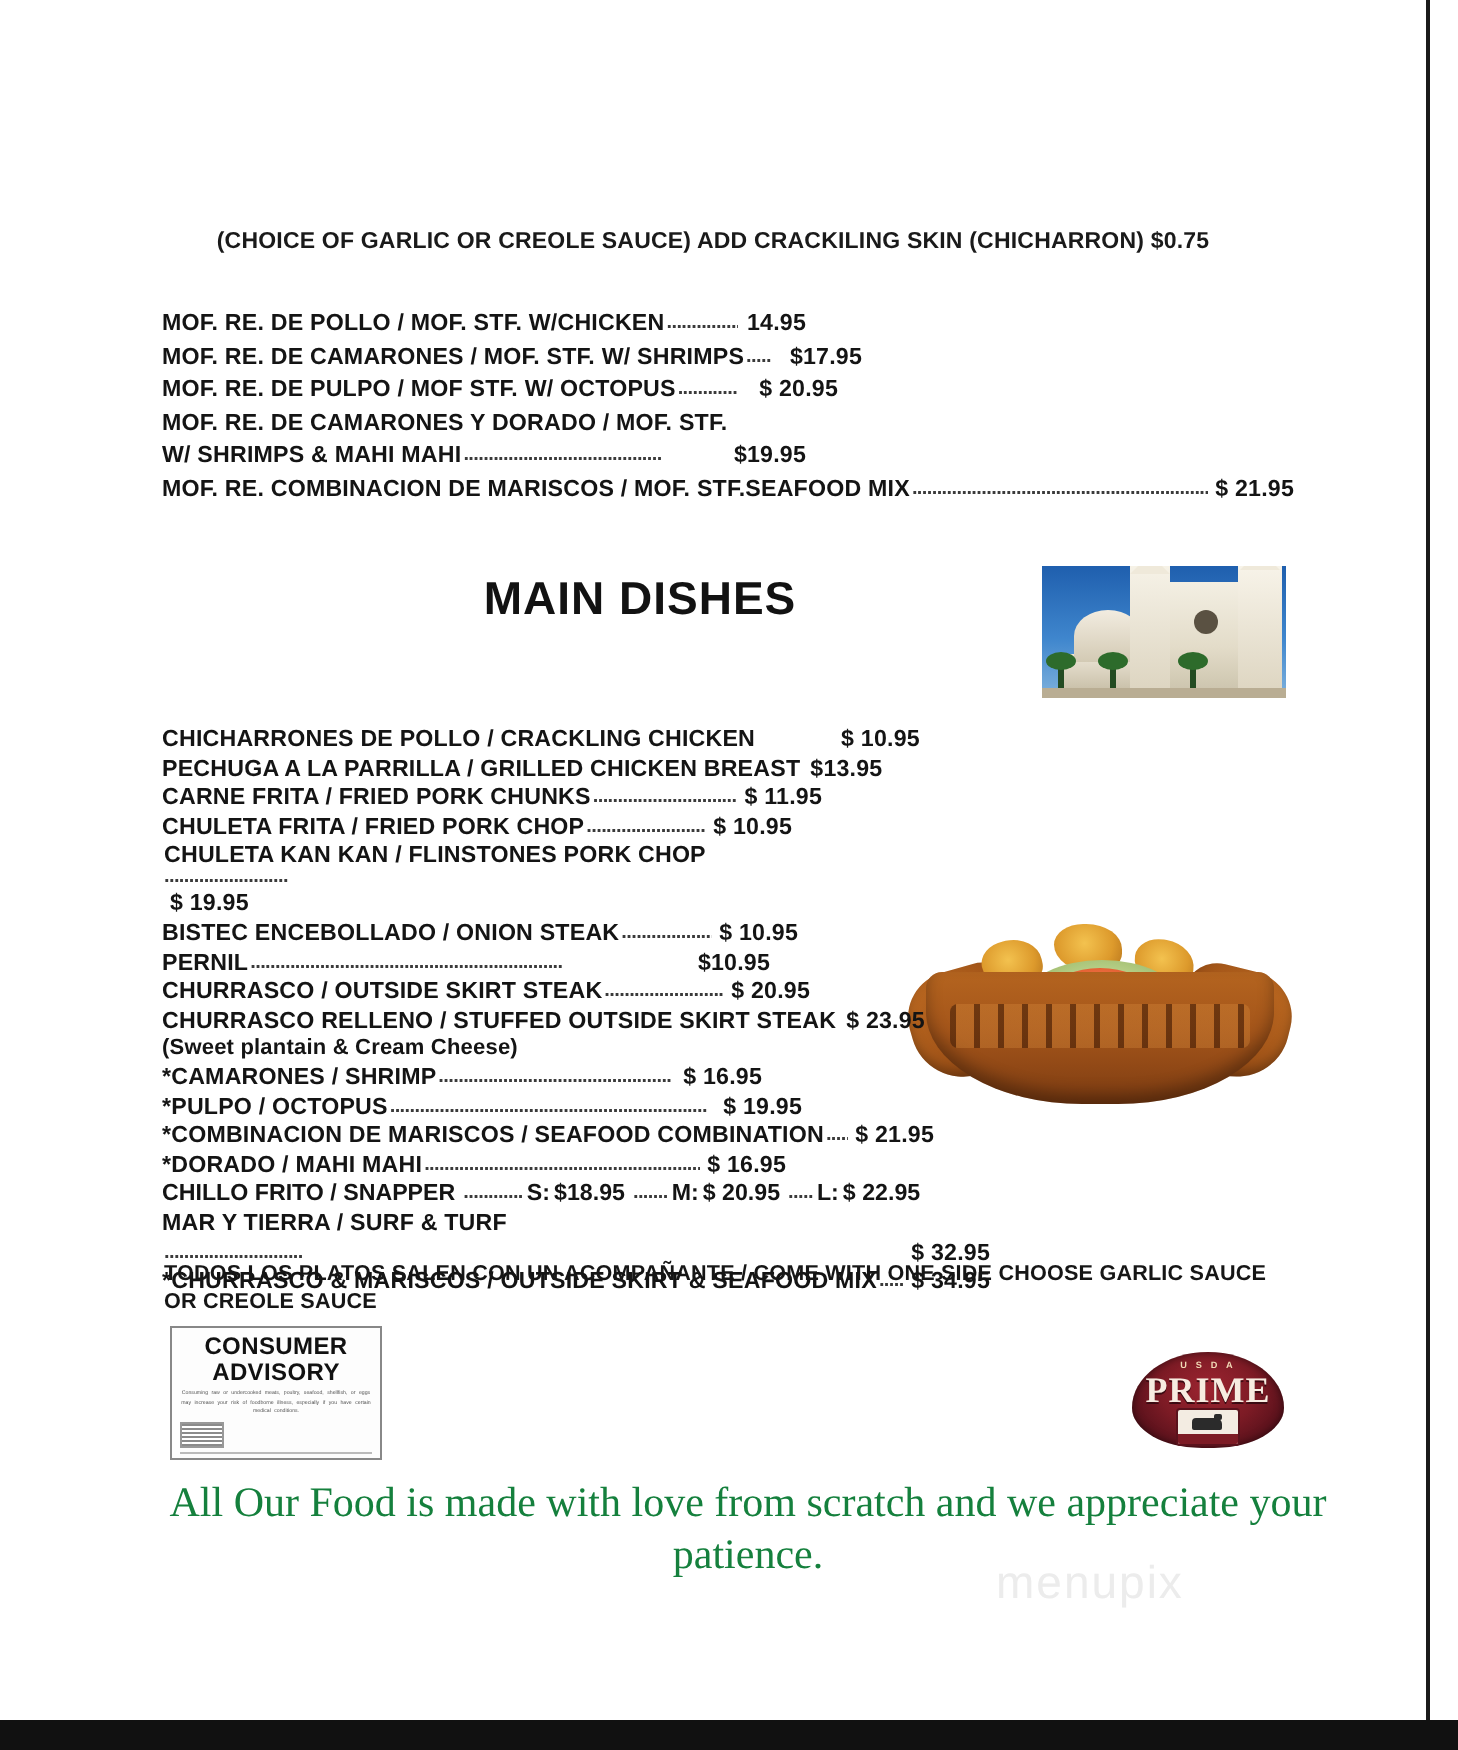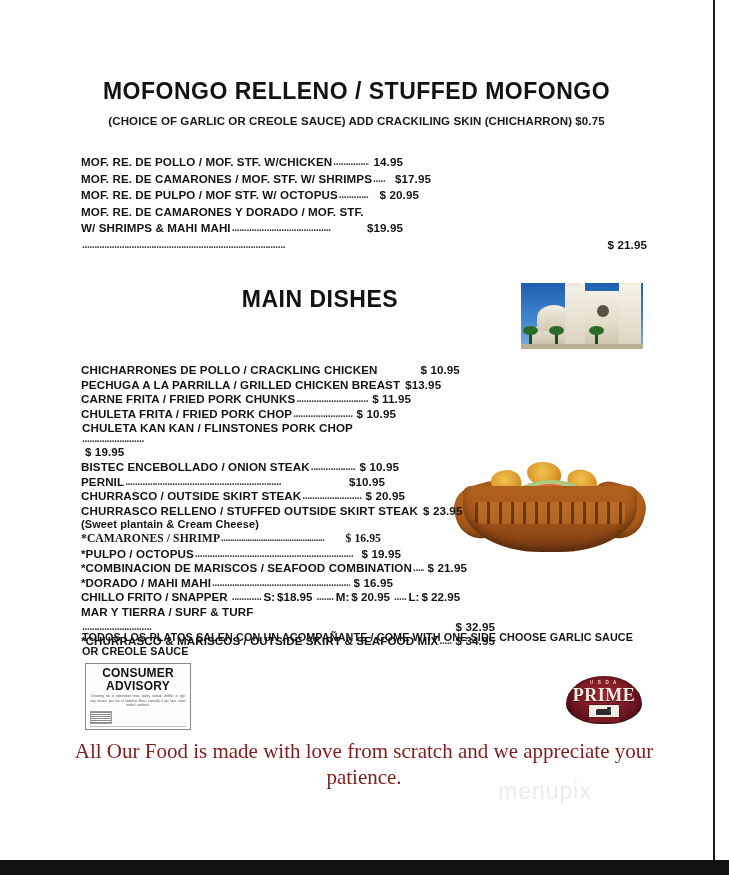--- a/index.html
+++ b/index.html
@@ -127,21 +127,21 @@
 
   .m1 { width: 320px; gap: 19px; }
   .m2 { width: 357px; }
   .m3 { width: 330px; }
   .m4 { width: 315px; }
   .m5 { width: 347px; flex-direction: column; }
   .m6 { width: 318px; }
   .m7 { width: 304px; }
   .m8 { width: 324px; }
   .m9 { width: 356px; }
-  .m10 { width: 300px; font-family: Liberation Serif, serif; }
+  .m10 { width: 300px; }
   .m11 { width: 320px; }
   .m12 { width: 386px; }
   .m13 { width: 312px; }
   .m14 { width: 414px; }
   .m15 { width: 414px; }
 
   
   .size-row {
     display: flex;
     align-items: baseline;
@@ -454,46 +454,45 @@
     background: radial-gradient(circle at 45% 40%, #f3c24f 0%, #dd9a2c 60%, #b5731c 100%);
     border-radius: 45% 55% 40% 60%;
   }
   .fritter.f1 { left: 36px; bottom: 66px; transform: rotate(-12deg); }
   .fritter.f2 { left: 72px; bottom: 74px; width: 34px; }
   .fritter.f3 { left: 112px; bottom: 66px; transform: rotate(10deg); }
 
   
   #tagline {
     position: absolute;
-    left: 64px;
+    left: 74px;
     top: 739px;
     width: 600px;
     text-align: center;
     font-family: "Liberation Serif", serif;
     font-size: 21px;
     line-height: 1.22;
-    color: #7f1d1d;
+    color: #15803d;
   }
   #watermark {
     position: absolute;
     left: 498px;
     top: 778px;
     font-size: 23px;
     letter-spacing: 1px;
     color: #ececec;
     font-family: "Liberation Sans", sans-serif;
   }
 </style>
 </head>
 <body>
 
 <div id="page">
   <div id="sheet">
 
-    <div id="mofongo-title" class="section-title">MOFONGO RELLENO / STUFFED MOFONGO</div>
 
     <div id="mofongo-subtitle">(CHOICE OF GARLIC OR CREOLE SAUCE)  ADD CRACKILING SKIN (CHICHARRON) $0.75</div>
 
     <div id="mofongo-items" class="item-list">
 
       <div class="menu-line w1">
         <span class="nm">MOF. RE.  DE POLLO / MOF. STF. W/CHICKEN</span>
         <span class="dots">...............</span>
         <span class="pr">14.95</span>
       </div>
@@ -514,20 +513,21 @@
         <span class="nm">MOF. RE. DE CAMARONES Y DORADO / MOF. STF.</span>
       </div>
 
       <div class="menu-line w1">
         <span class="nm">W/ SHRIMPS &amp; MAHI MAHI</span>
         <span class="dots">........................................</span>
         <span class="pr">$19.95</span>
       </div>
 
       <div class="menu-line w4">
+        <span class="nm">MOF. RE. COMBINACION DE MARISCOS / MOF. STF.SEAFOOD MIX</span>
         <span class="dots">..................................................................................</span>
         <span class="pr">$ 21.95</span>
       </div>
 
     </div>
 
     <div id="main-title" class="section-title">MAIN DISHES</div>
 
     <div id="photo-cathedral">
       <div class="sky"></div>

